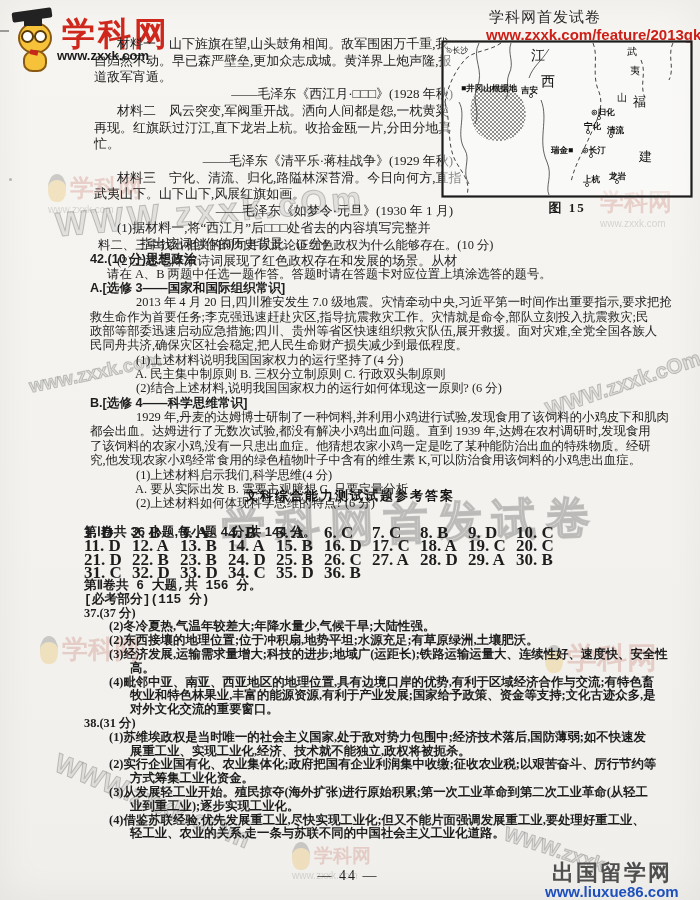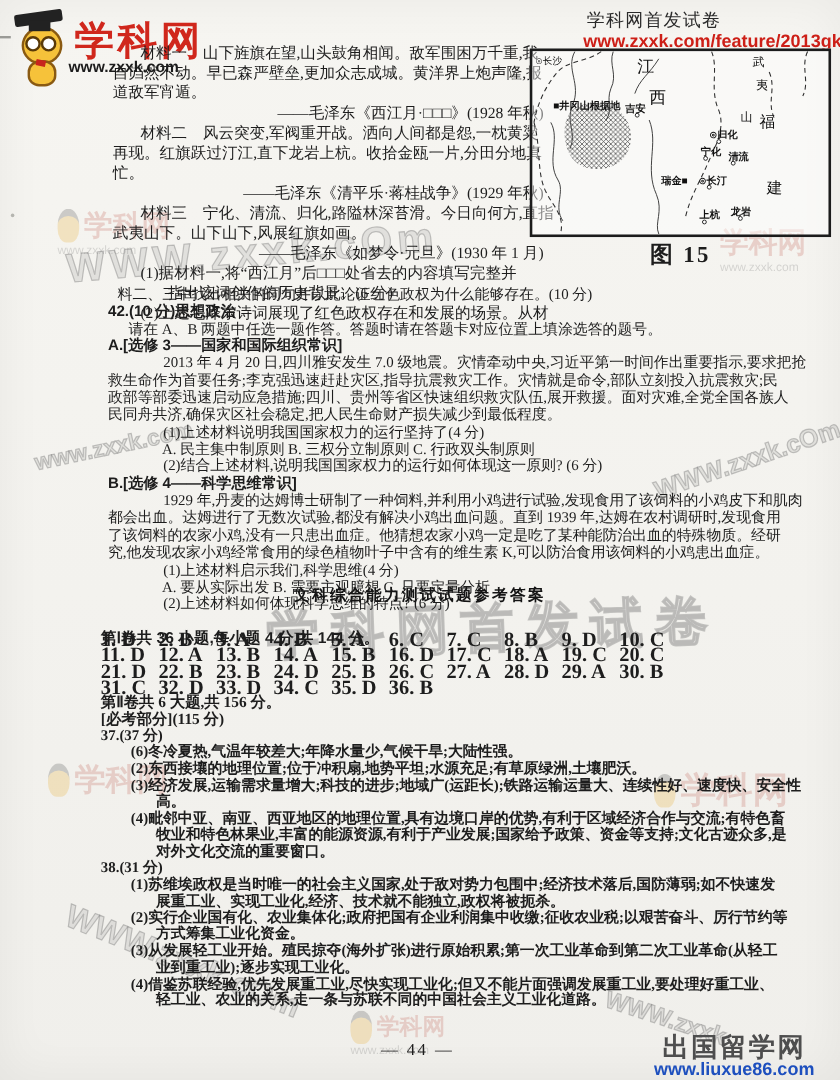--- a/index.html
+++ b/index.html
@@ -40,29 +40,29 @@
   
   .ans-title{position:absolute;left:0;top:487px;width:700px;text-align:center;
              font-family:"Liberation Sans",sans-serif;font-weight:700;font-size:13px;letter-spacing:2px;color:#141414;}
   .note1{position:absolute;left:84px;top:511px;font-family:"Liberation Sans",sans-serif;
          font-weight:700;font-size:13px;margin-top:12px;}
   .agrid{position:absolute;left:84px;top:526px;display:grid;
          grid-template-columns:repeat(10,48px);font-size:17px;font-weight:600;}
   .agrid .cell{line-height:13.4px;white-space:nowrap;}
   .answers2{position:absolute;left:84px;top:579px;width:600px;font-size:12.4px;}
   .answers2 .line{line-height:13.8px;}
-  .answers2 .note{font-family:Liberation Serif, serif;font-weight:700;font-size:12.8px;}
+  .answers2 .note{font-family:Liberation Mono, monospace;font-weight:700;font-size:12.8px;}
   .answers2 .qhead{font-weight:600;}
   .answers2 .aln{font-weight:600;}
   .aind{text-indent:25px}.aind2{text-indent:46px}
   
   .map{position:absolute;left:441px;top:40px;width:252px;height:158px;background:rgba(255,255,255,0.45);}
   .map svg{display:block;width:252px;height:158px;}
   .map-caption{position:absolute;left:441px;top:199px;width:252px;text-align:center;
-               font-size:19px;font-weight:600;letter-spacing:2px;}
+               font-size:13px;font-weight:600;letter-spacing:2px;}
   .map text{font-family:"Liberation Serif",serif;fill:#111;}
   
   .pagenum{position:absolute;left:0;top:868px;width:696px;text-align:center;font-size:14px;letter-spacing:2px;}
   .brand{position:absolute;left:552px;top:858px;font-family:"Liberation Sans",sans-serif;
          font-weight:700;font-size:22px;color:#4e4e4e;letter-spacing:2px;}
   .brand-url{position:absolute;left:545px;top:883px;font-family:"Liberation Sans",sans-serif;
              font-weight:700;font-size:15px;color:#1d4fbe;}
   
   .wm{position:absolute;font-family:"Liberation Sans",sans-serif;font-weight:700;
       color:rgba(125,125,125,0.16);-webkit-text-stroke:1px rgba(110,110,110,0.38);white-space:nowrap;}
@@ -268,21 +268,21 @@
       <span class="cell">33. D</span>
       <span class="cell">34. C</span>
       <span class="cell">35. D</span>
       <span class="cell">36. B</span>
     </div>
   <div class="answers2">
     <div class="line note">第Ⅱ卷共 6 大题,共 156 分。</div>
     <div class="line note">[必考部分](115 分)</div>
     <div class="line qhead">37.(37 分)</div>
     <div>
-        <div class="line aind aln">(6)冬冷夏热,气温年较差大;年降水量少,气候干旱;大陆性强。</div>
+        <div class="line aind aln">(2)冬冷夏热,气温年较差大;年降水量少,气候干旱;大陆性强。</div>
         <div class="line aind aln">(2)东西接壤的地理位置;位于冲积扇,地势平坦;水源充足;有草原绿洲,土壤肥沃。</div>
         <div class="line aind aln">(3)经济发展,运输需求量增大;科技的进步;地域广(运距长);铁路运输运量大、连续性好、速度快、安全性</div>
         <div class="line aind2 aln">高。</div>
         <div class="line aind aln">(4)毗邻中亚、南亚、西亚地区的地理位置,具有边境口岸的优势,有利于区域经济合作与交流;有特色畜</div>
         <div class="line aind2 aln">牧业和特色林果业,丰富的能源资源,有利于产业发展;国家给予政策、资金等支持;文化古迹众多,是</div>
         <div class="line aind2 aln">对外文化交流的重要窗口。</div>
       </div>
     <div class="line qhead">38.(31 分)</div>
     <div>
         <div class="line aind aln">(1)苏维埃政权是当时唯一的社会主义国家,处于敌对势力包围中;经济技术落后,国防薄弱;如不快速发</div>

